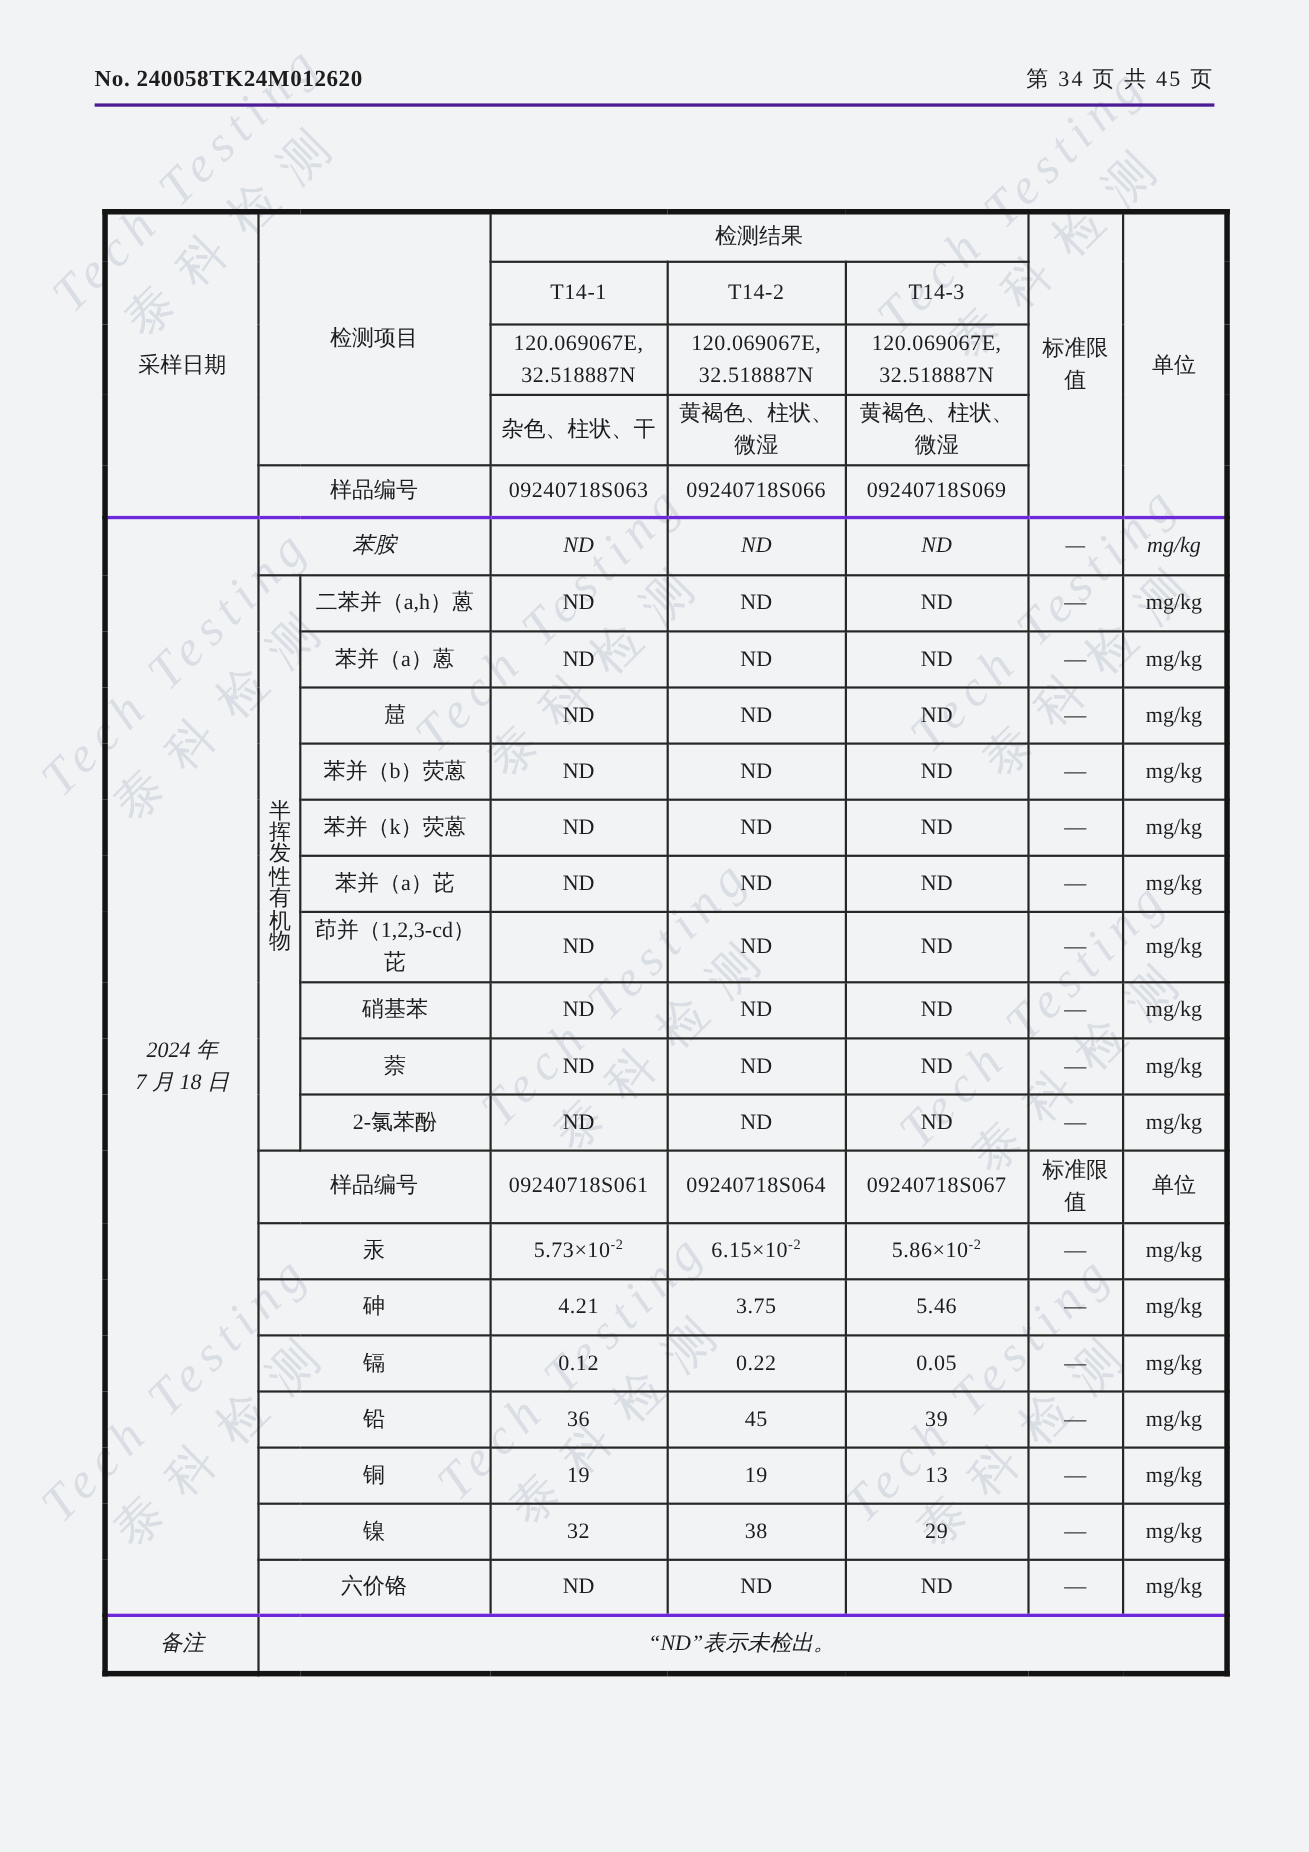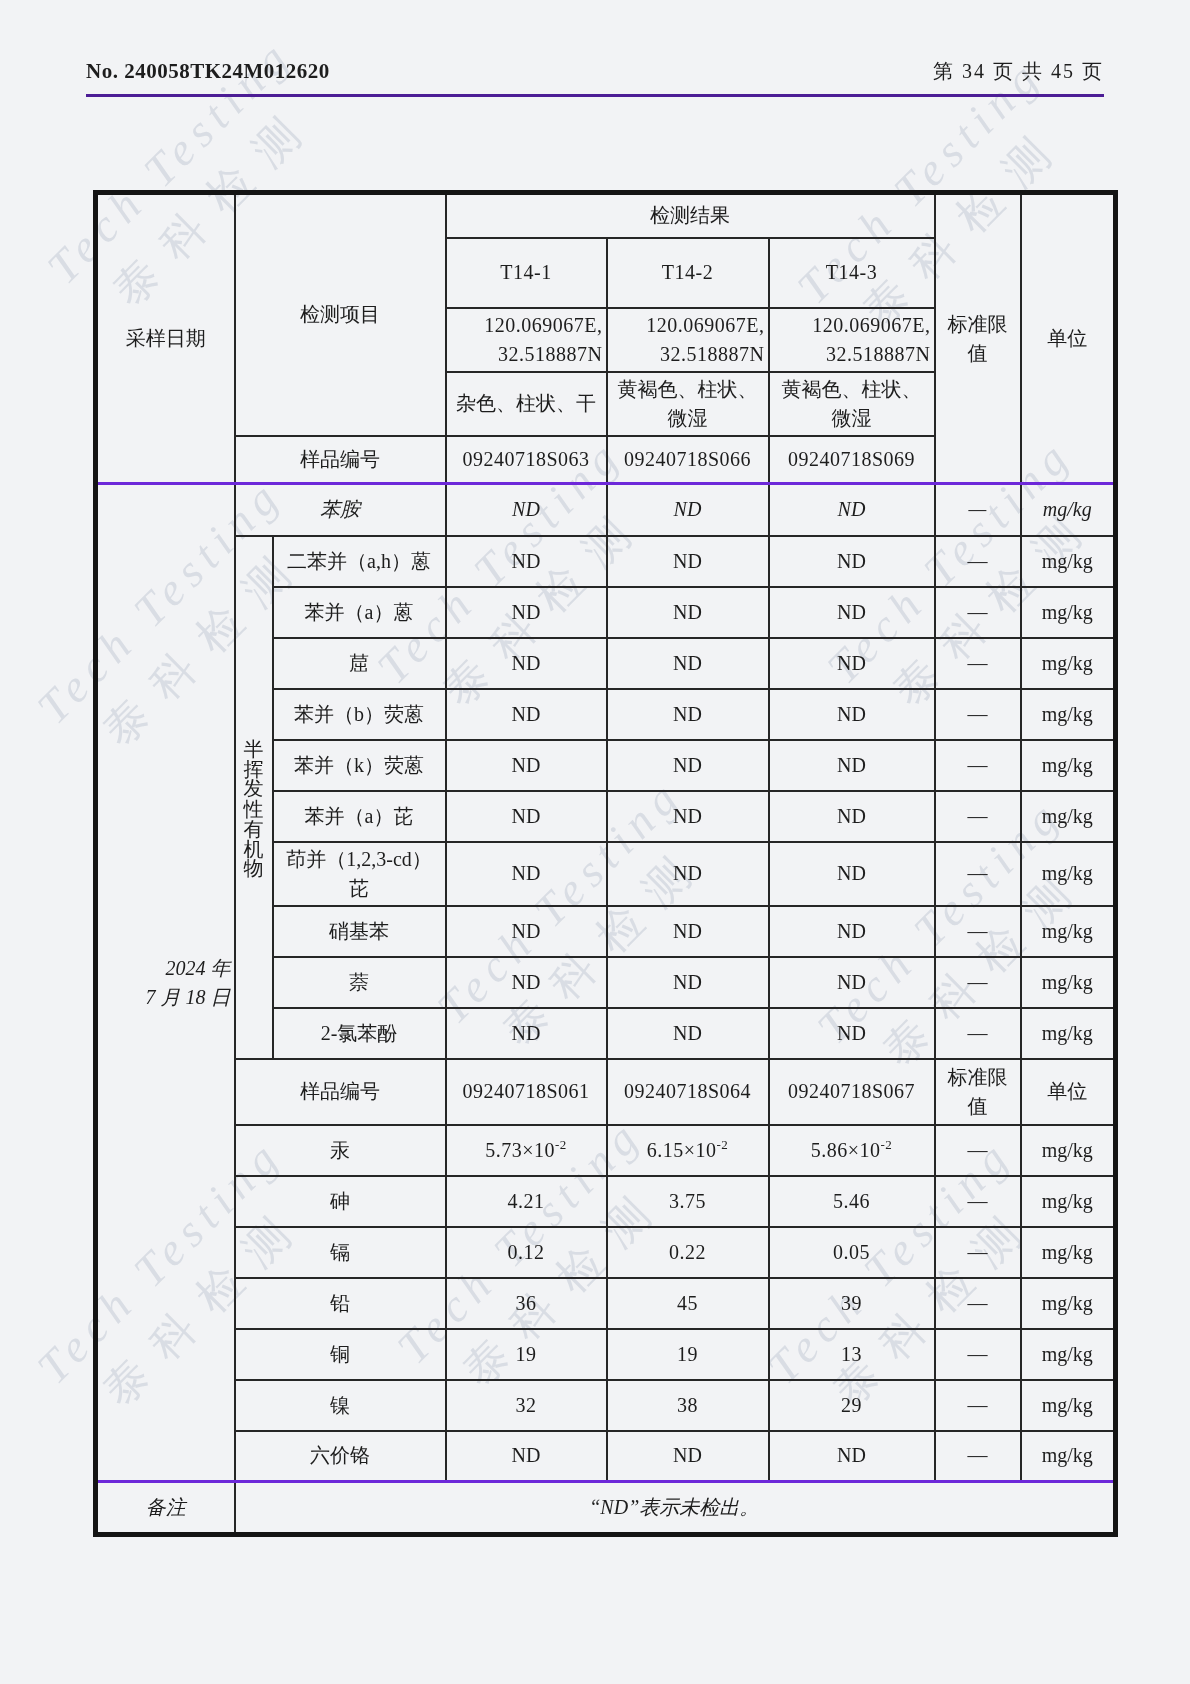--- a/index.html
+++ b/index.html
@@ -34,25 +34,25 @@
   
   table.soil {
     position:absolute; z-index:1; left:93px; top:190px; width:1020px;
     border-collapse:collapse; table-layout:fixed;
     border:5px solid #141414;
   }
   table.soil td {
     border:2px solid #262626; text-align:center; vertical-align:middle;
     font-size:20px; line-height:1.45; padding:2px 3px; overflow:hidden;
   }
-  tr.h45{height:45px} tr.h57{height:70px} tr.h62{height:62px} tr.h68{height:55px}
+  tr.h45{height:45px} tr.h57{height:57px} tr.h62{height:62px} tr.h68{height:55px}
   tr.h48{height:48px} tr.h52{height:52px} tr.h51{height:51px} tr.h64{height:64px}
   tr.h66{height:66px} tr.h53{height:53px}
   tr.thick-top td { border-top:3px solid #6d28d9;font-style:italic; }
-  .two-line span { display:block;text-align:right; }
+  .two-line span { display:block; }
   .svoc-vert {
     writing-mode:vertical-rl; text-orientation:upright;
     letter-spacing:20px; font-size:20px; display:inline-block;
   }
   sup.exp { font-size:13px; line-height:0; }
   .num { letter-spacing:0.5px; }
 </style>
 </head>
 <body>
 

